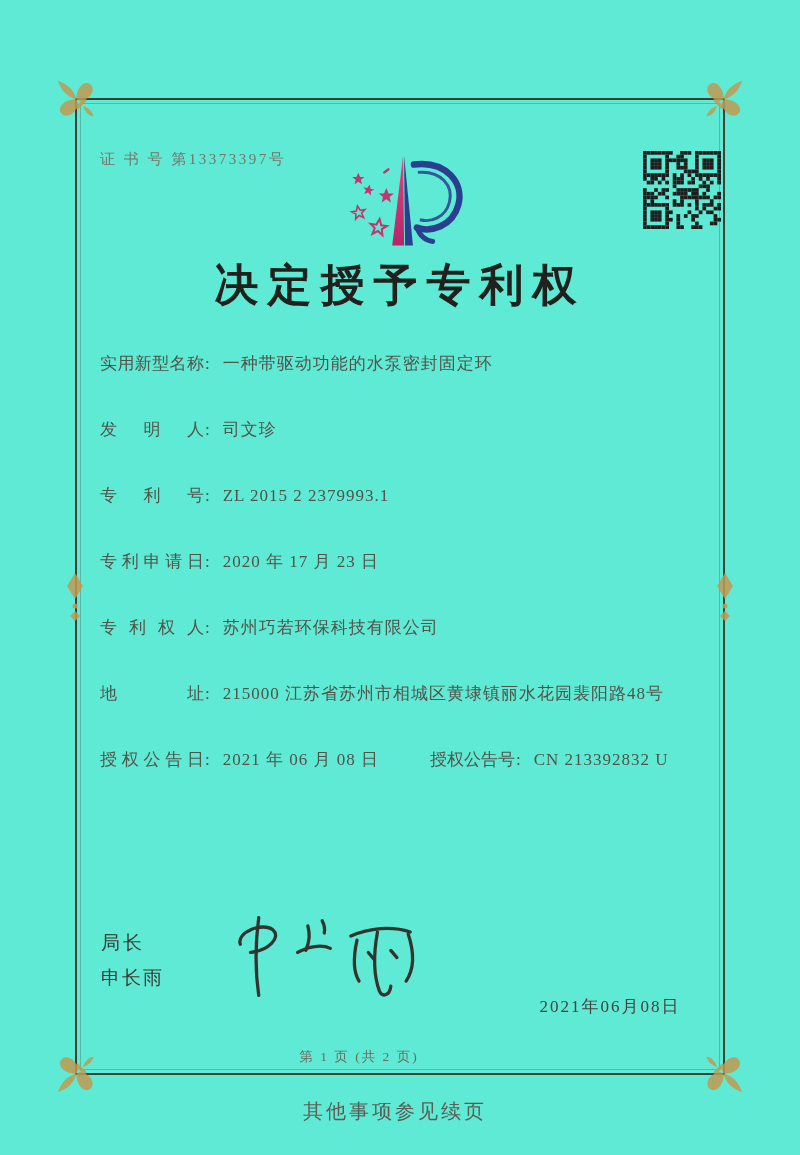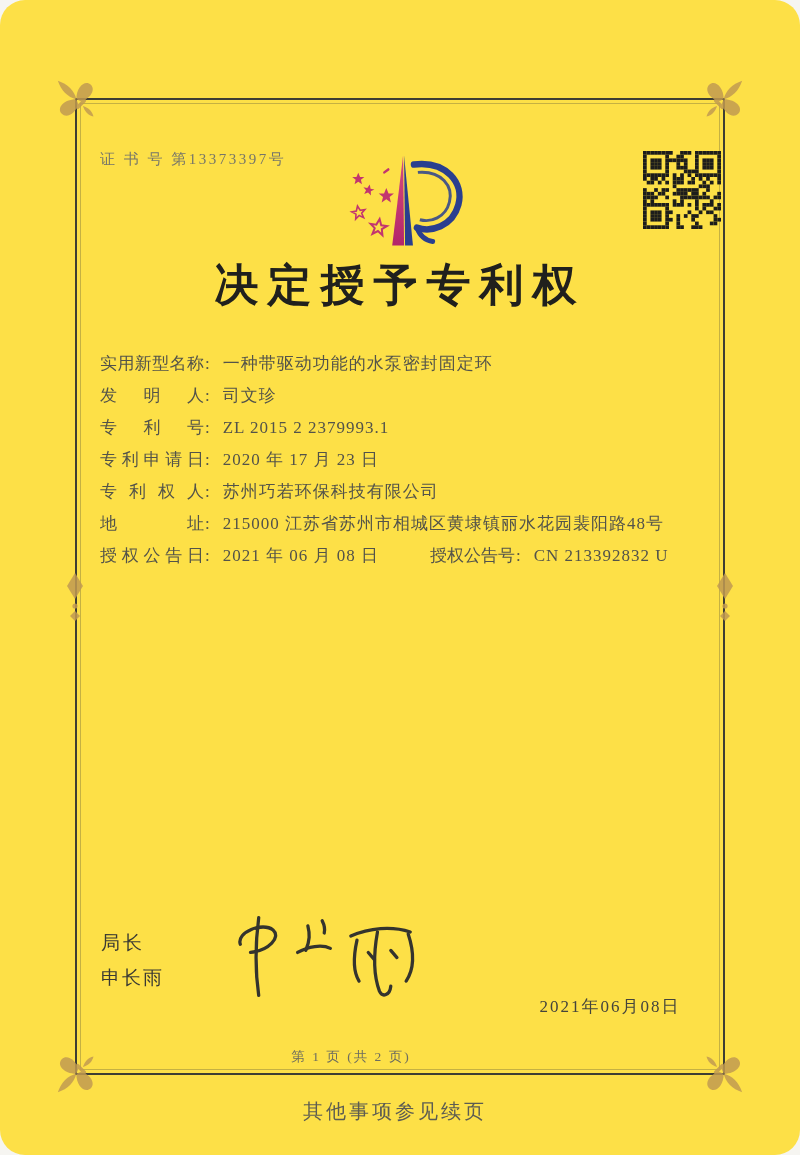--- a/index.html
+++ b/index.html
@@ -2,21 +2,21 @@
 <html><head>
 <meta charset="utf-8">
 <style>
   html,body{margin:0;padding:0;}
   body{
     width:800px;height:1155px;
     background:#f6f5f1;
     font-family:"Liberation Serif","DejaVu Serif",serif;
     position:relative;overflow:hidden;
   }
-  .page{position:absolute;inset:0;background:#fde047;border-radius:25px;}
+  .page{position:absolute;inset:0;background:#5eead4;}
   
   .frame{
     position:absolute;left:75px;top:98px;width:650px;height:977px;
     border:2px solid #3e3e33;box-sizing:border-box;
   }
   .frame::after{
     content:"";position:absolute;inset:3px;border:1px solid rgba(70,70,55,.3);
   }
   .orn{position:absolute;width:56px;height:56px;color:#c19a52;}
   .orn-tl{left:47px;top:70px;transform:rotate(-45deg);}
@@ -37,21 +37,21 @@
   .qr svg{width:78px;height:78px;fill:#1d1d1b;}
 
   .title{
     position:absolute;left:0;top:256px;width:800px;margin:0;
     text-align:center;font-size:44px;font-weight:bold;color:#20201d;
     letter-spacing:9px;
   }
 
   .fields{
     position:absolute;left:100px;top:352px;width:610px;
-    display:flex;flex-direction:column;gap:9px;
+    display:flex;flex-direction:column;gap:43px;
     font-size:17px;color:#53534a;
   }
   .row{display:flex;align-items:baseline;white-space:nowrap;}
   .lbl{display:inline-block;width:104px;text-align:justify;text-align-last:justify;}
   .cln{margin-left:1px;}
   .val{margin-left:13px;letter-spacing:1px;}
   .grant-group1{display:flex;align-items:baseline;width:330px;}
   .grant-group2{display:flex;align-items:baseline;}
   .lbl2{display:inline-block;}
 
@@ -60,21 +60,21 @@
     font-size:16.5px;line-height:1.88;color:#51514a;letter-spacing:.6px;
     text-align:justify;
   }
   .paras p{margin:0;text-indent:2em;}
 
   .director-title{position:absolute;left:101px;top:930px;font-size:19px;color:#3a3a33;letter-spacing:3px;}
   .director-name{position:absolute;left:101px;top:965px;font-size:19px;color:#3a3a33;letter-spacing:2px;}
   .signature{position:absolute;left:228px;top:905px;width:215px;height:98px;}
   .signature path{stroke:#34342e;stroke-width:3.2;fill:none;stroke-linecap:round;}
   .issue-date{position:absolute;left:500px;top:995px;width:220px;text-align:center;font-size:17px;color:#44443c;letter-spacing:2px;}
-  .page-info{position:absolute;left:8px;top:1048px;width:686px;text-align:center;font-size:13.5px;color:#6d6d5f;letter-spacing:2px;}
+  .page-info{position:absolute;left:16px;top:1048px;width:686px;text-align:center;font-size:13.5px;color:#6d6d5f;letter-spacing:2px;}
   .continuation{position:absolute;left:0;top:1098px;width:790px;text-align:center;font-size:20px;color:#5c5c52;letter-spacing:3px;}
 </style>
 </head>
 <body>
 
 <div class="page">
 
   <div class="frame"></div>
 
   <svg class="orn orn-tl" viewBox="0 0 60 60">

